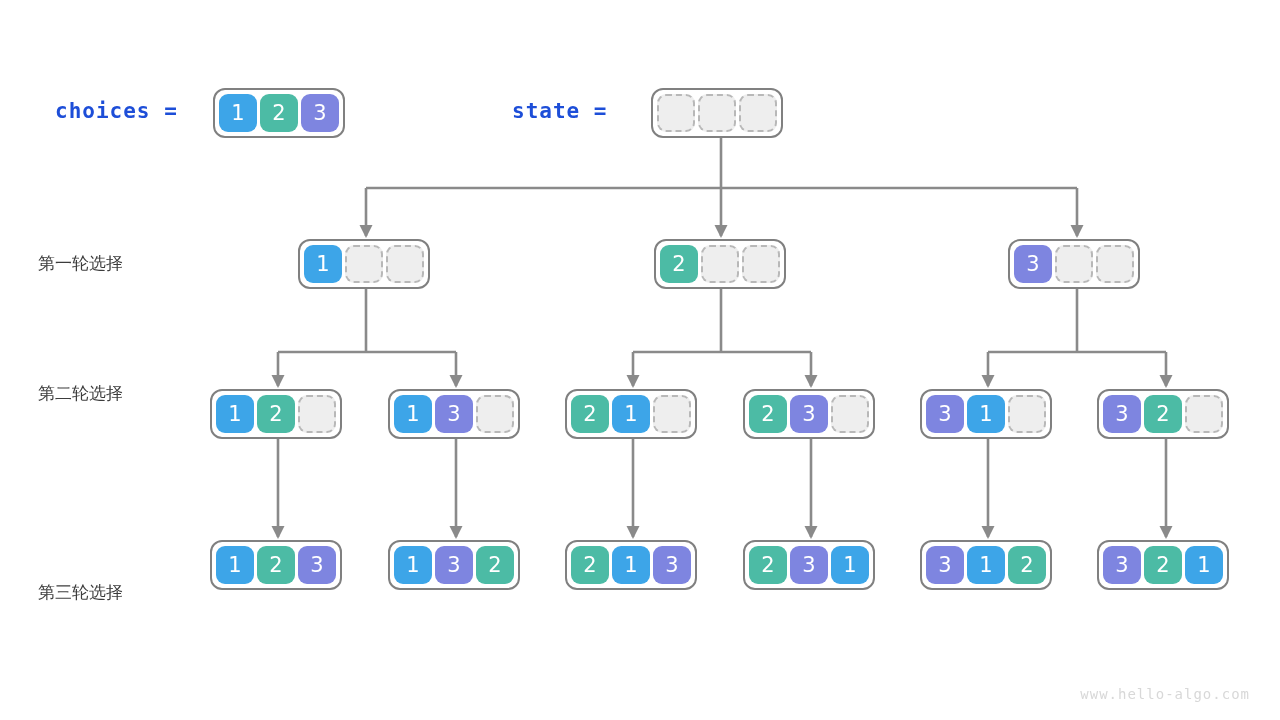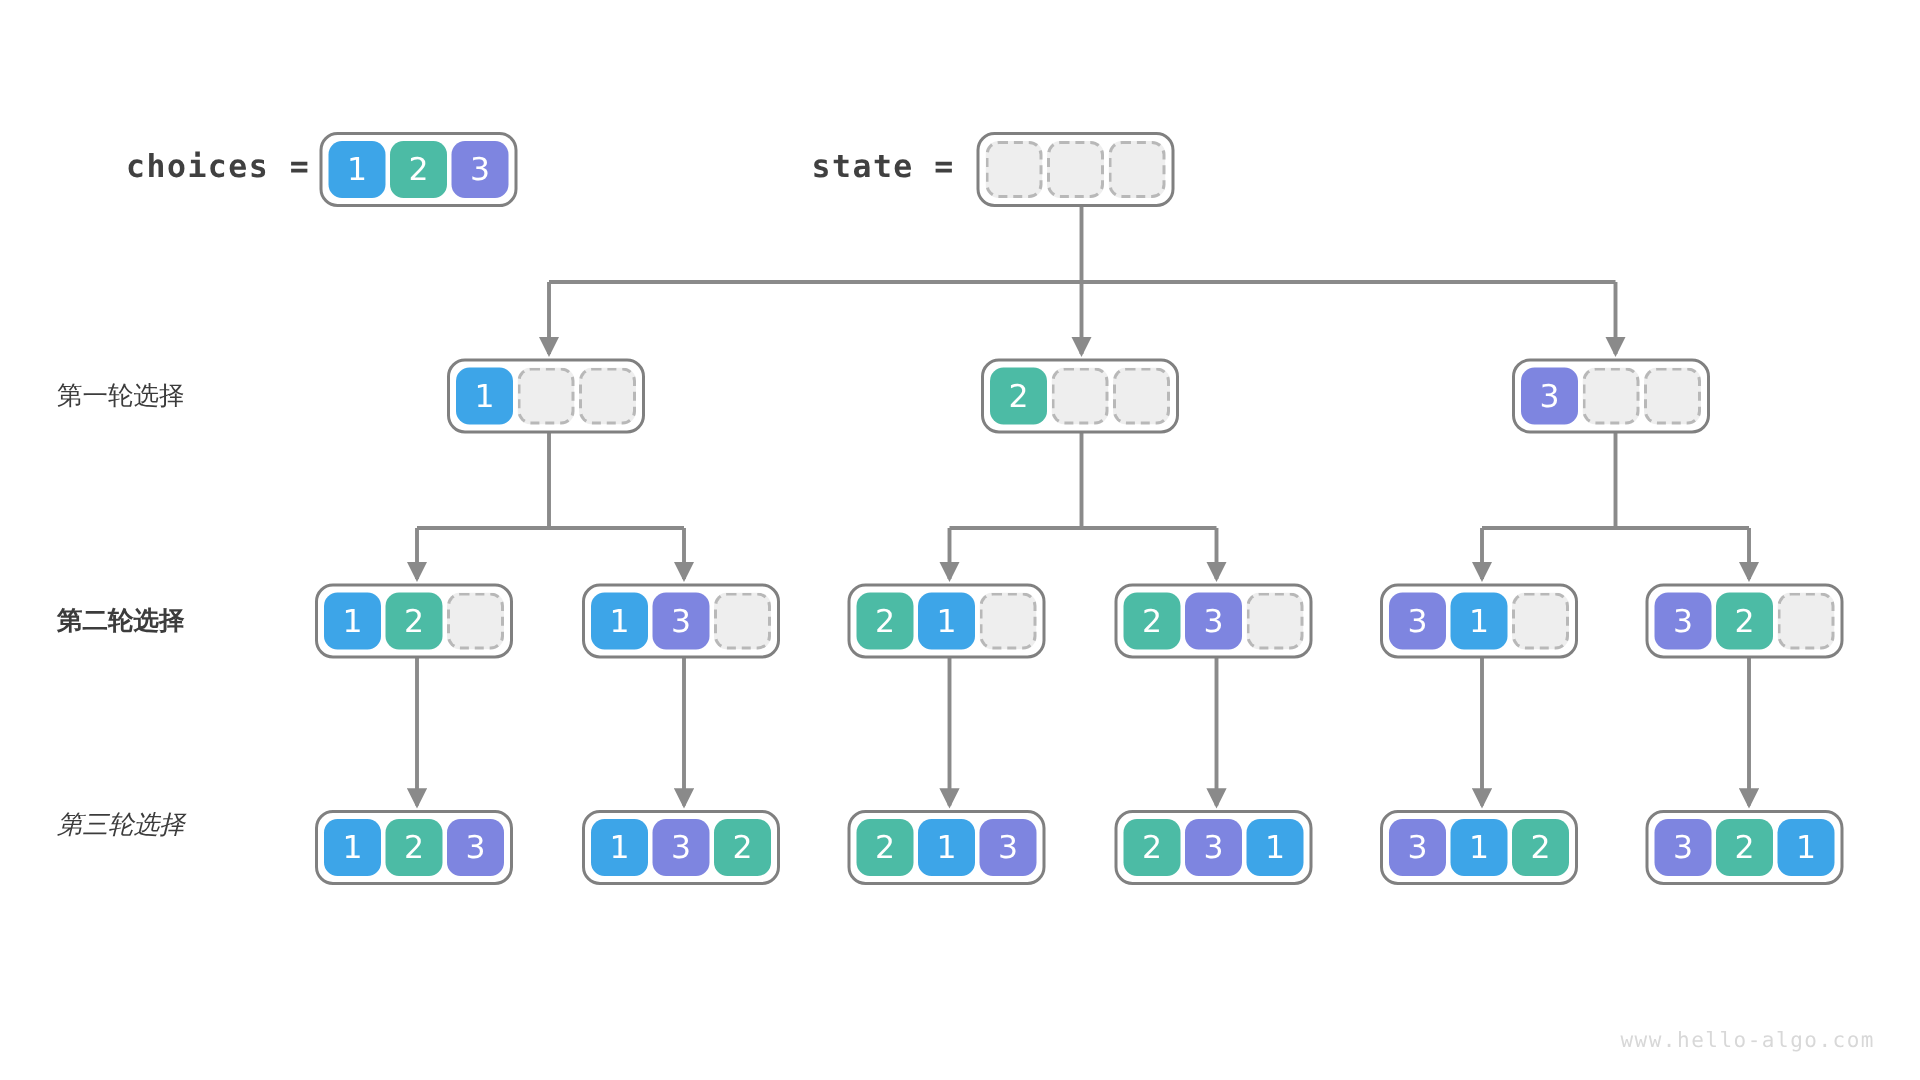--- a/index.html
+++ b/index.html
@@ -30,24 +30,23 @@
     height: 720px;
     pointer-events: none;
   }
 
   
   .mono-label {
     position: absolute;
     font-family: "DejaVu Sans Mono", "Liberation Mono", monospace;
     font-size: 21px;
     font-weight: bold;
-    color: #404040;
+    color: #1d4ed8;
     letter-spacing: 1px;
     white-space: nowrap;
-    margin-left: 29px;
   }
   .row-label {
     position: absolute;
     font-family: "DejaVu Sans", "Liberation Sans", sans-serif;
     font-size: 17px;
     color: #3c3c3c;
     white-space: nowrap;
     text-align: center;
   }
   .watermark {
@@ -144,22 +143,22 @@
     </div>
 
   <div class="mono-label" style="left:512px; top:99px;">state =</div>
   <div class="array-node" style="left:651px; top:88px;">
       <div class="cell empty"></div>
       <div class="cell empty"></div>
       <div class="cell empty"></div>
     </div>
 
   <div class="row-label" style="left:38px; top:252px;">第一轮选择</div>
-  <div class="row-label" style="left:38px; top:402px;font-weight:bold;">第二轮选择</div>
-  <div class="row-label" style="left:38px; top:538px;font-style:italic;">第三轮选择</div>
+  <div class="row-label" style="left:38px; top:382px;">第二轮选择</div>
+  <div class="row-label" style="left:38px; top:581px;">第三轮选择</div>
 
   <div class="array-node" style="left:298px; top:239px;">
       <div class="cell" style="background: rgb(61, 165, 232);">1</div>
       <div class="cell empty"></div>
       <div class="cell empty"></div>
     </div>
   <div class="array-node" style="left:654px; top:239px;">
       <div class="cell" style="background: rgb(76, 187, 165);">2</div>
       <div class="cell empty"></div>
       <div class="cell empty"></div>

